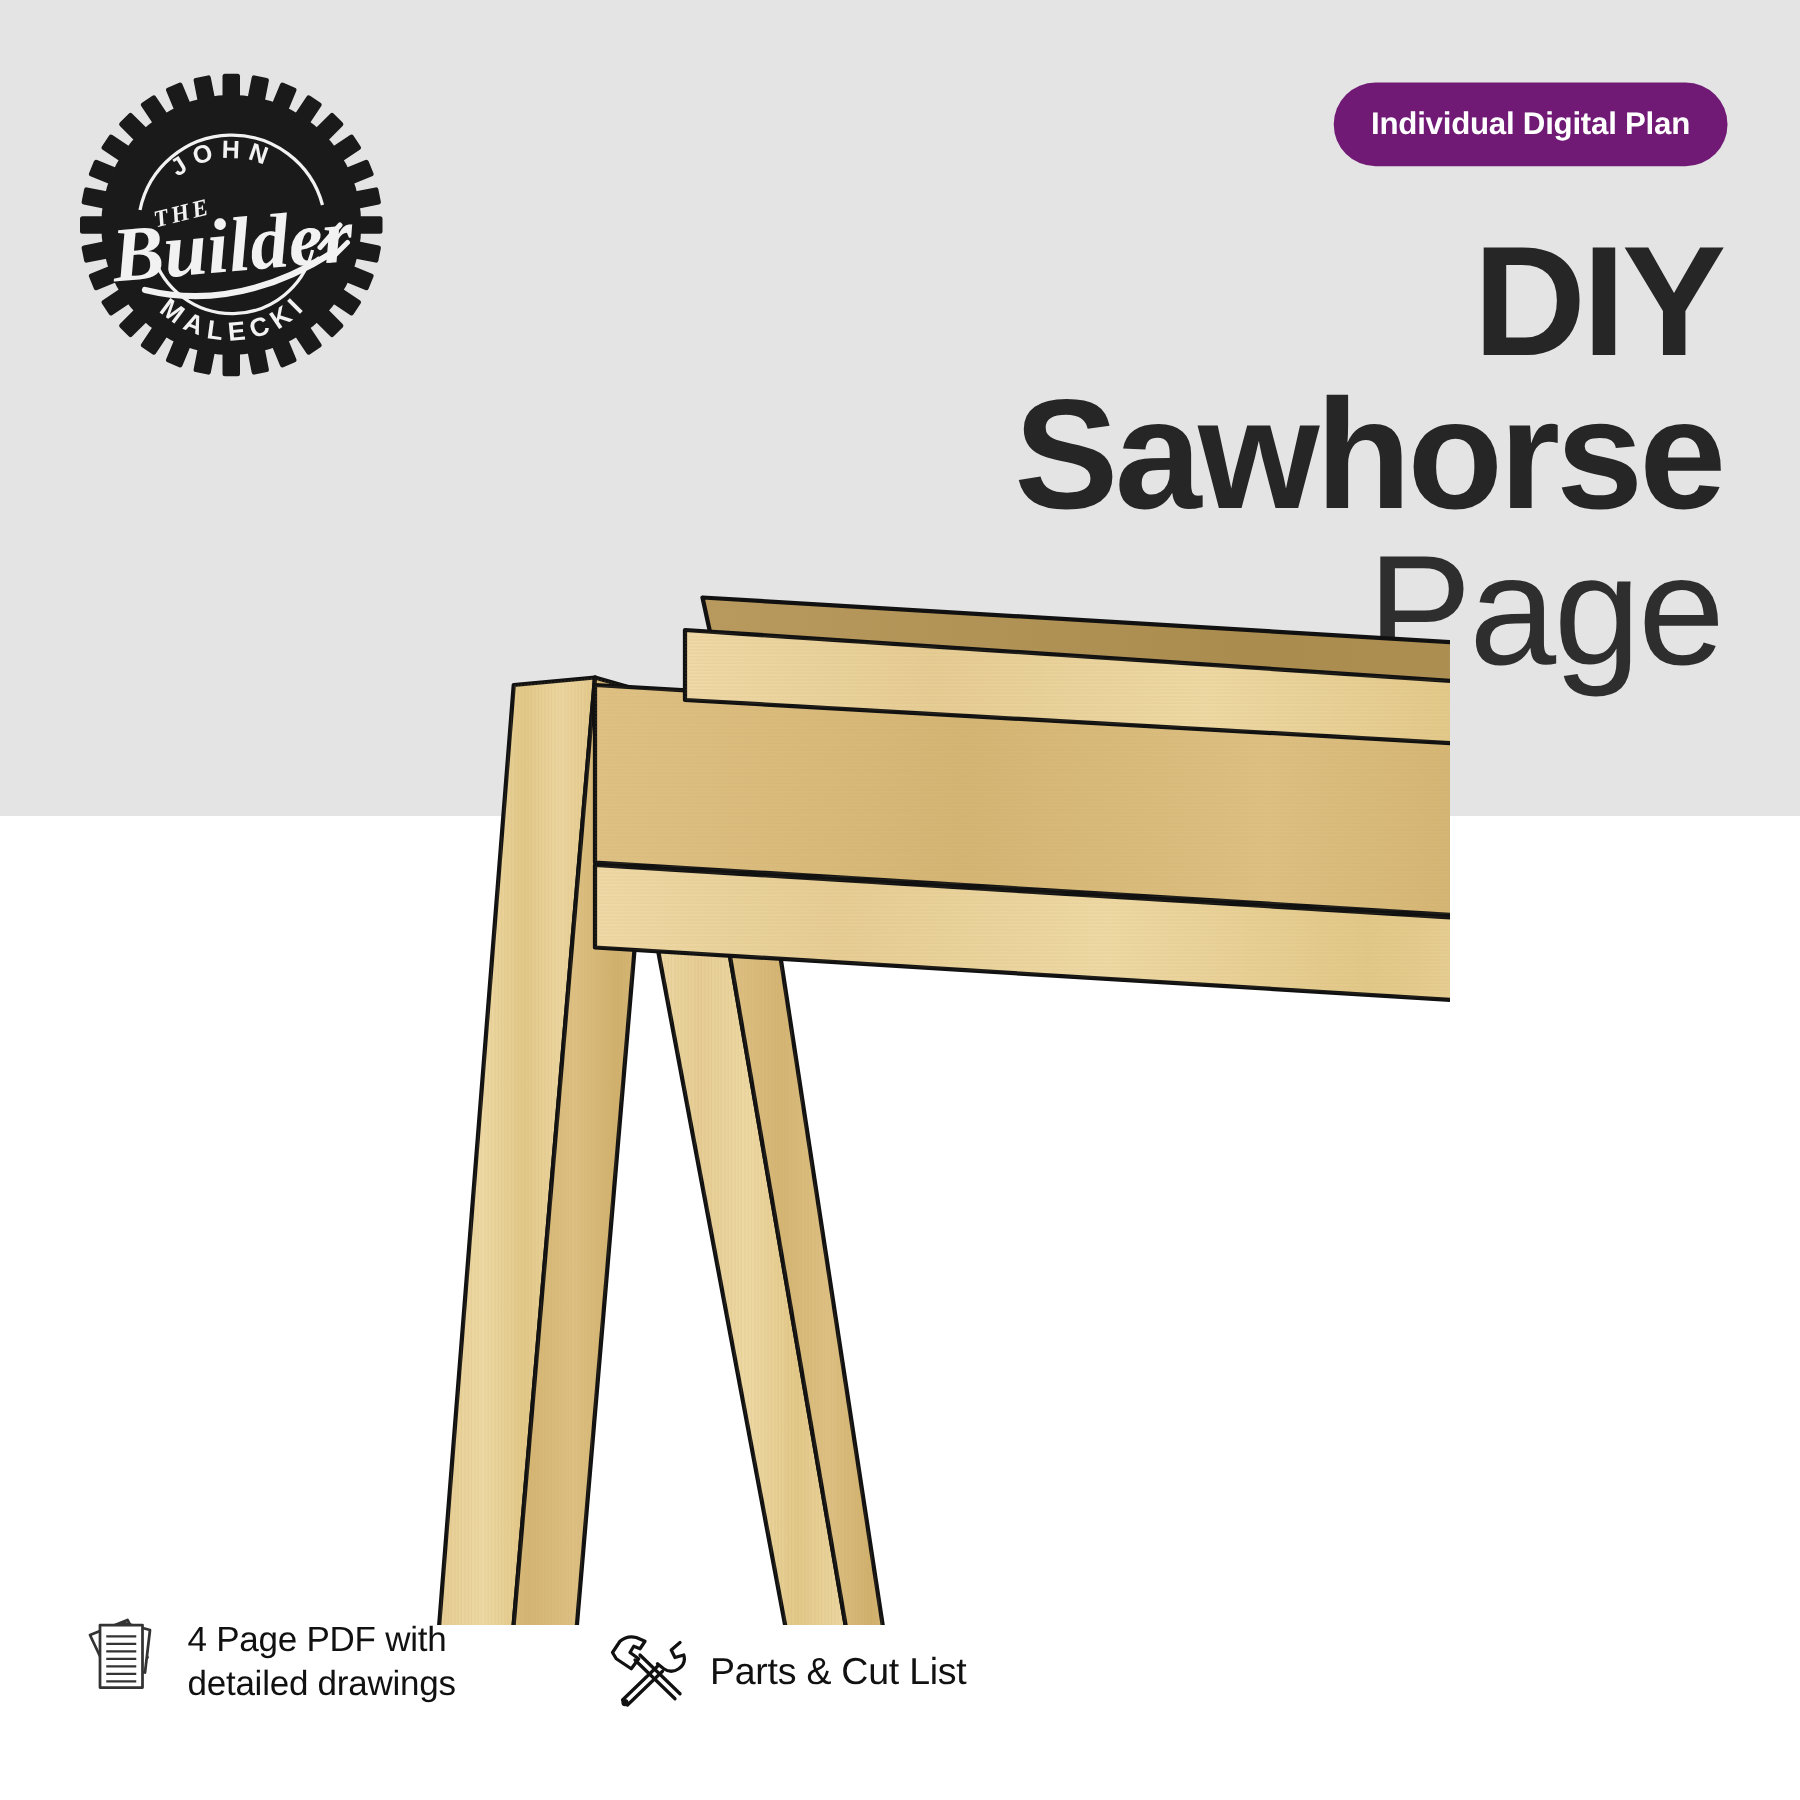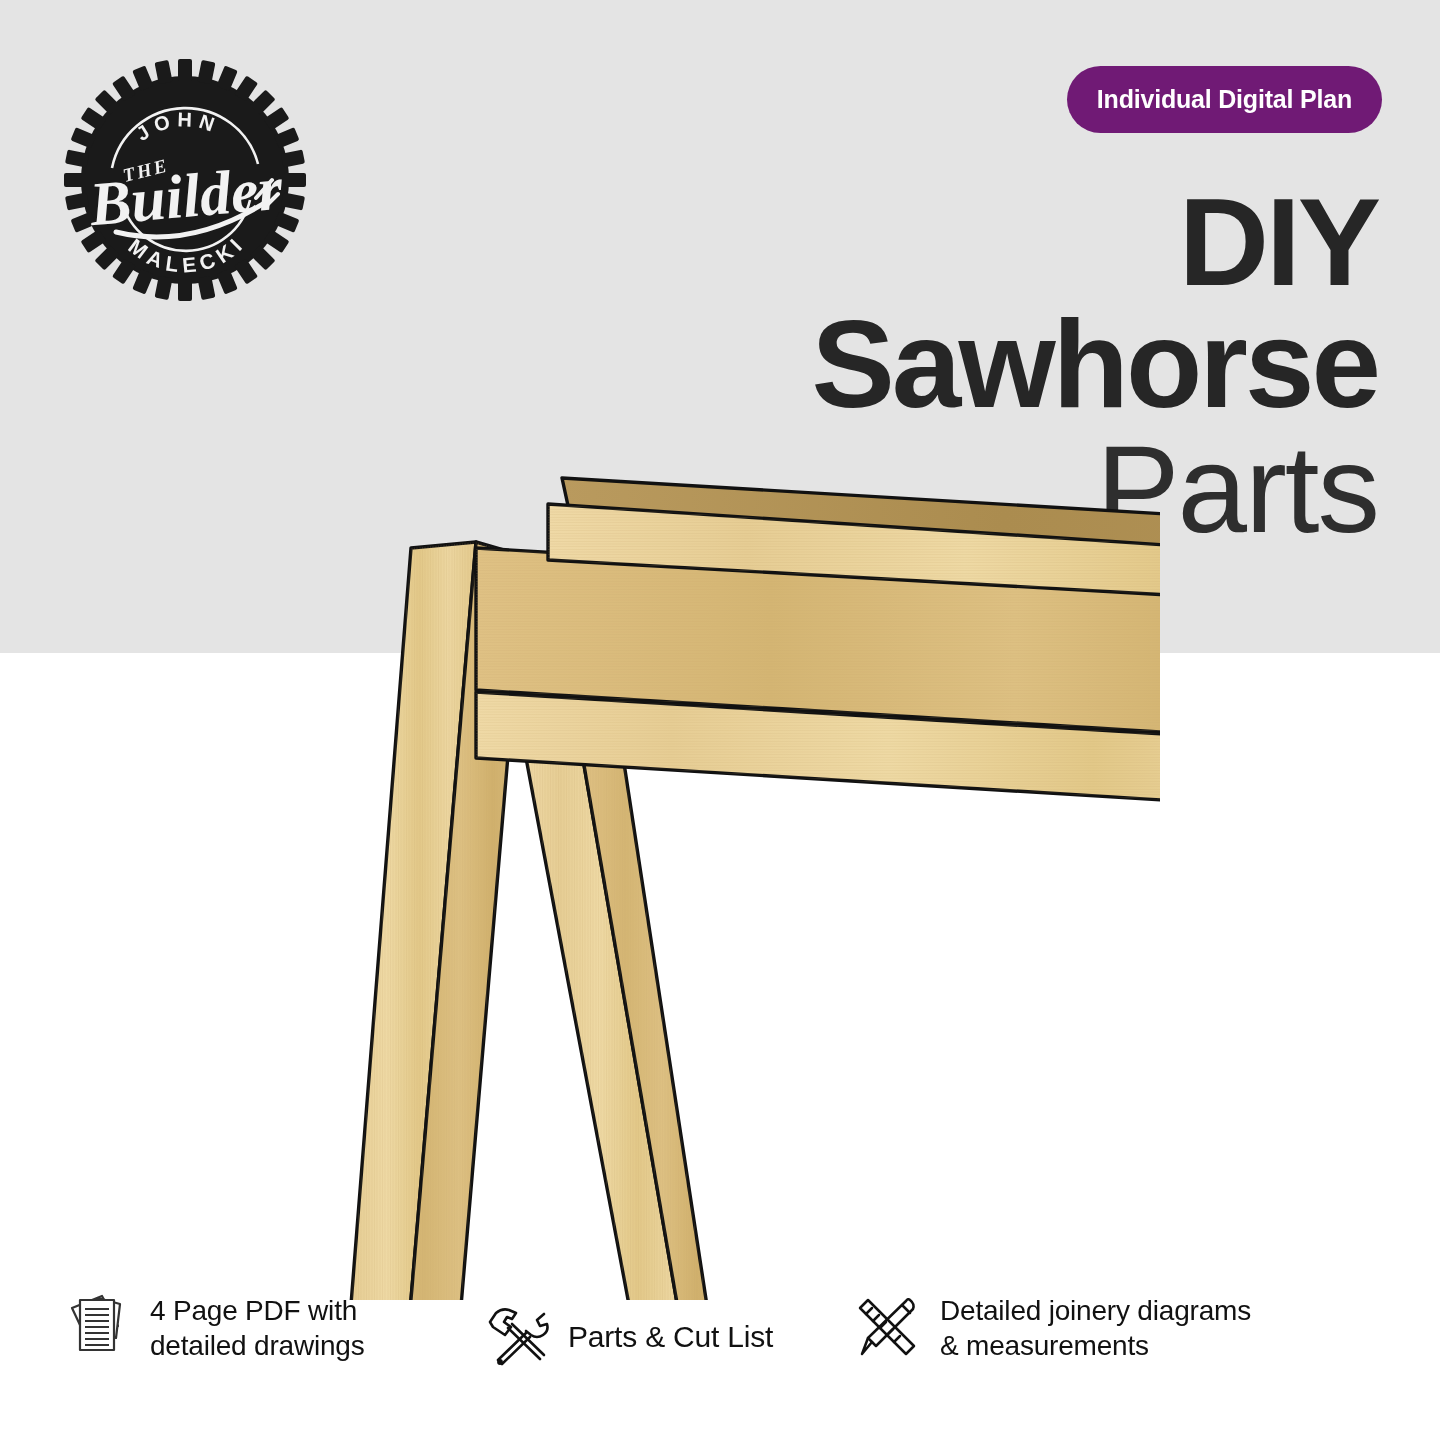--- a/index.html
+++ b/index.html
@@ -272,21 +272,21 @@
     </svg>
   </div>
 
   <div class="badge">
     <span class="badge-text">Individual Digital Plan</span>
   </div>
 
   <div class="headline">
     <span class="title-diy">DIY</span>
     <span class="title-sawhorse">Sawhorse</span>
-    <span class="title-plan">Parts</span>
+    <span class="title-plan">Page</span>
   </div>
 
   <div class="illustration">
     <svg viewBox="0 0 880 880" width="880" height="880">
       <defs>
         <linearGradient id="grainLight" x1="0" y1="0" x2="1" y2="0">
           <stop offset="0%" stop-color="#efd9a6"></stop>
           <stop offset="20%" stop-color="#e6cd94"></stop>
           <stop offset="42%" stop-color="#eed9a4"></stop>
           <stop offset="63%" stop-color="#e2c888"></stop>
@@ -420,33 +420,16 @@
 
             <path d="M42 31 L14 58"></path>
             <path d="M46 35 L18 62"></path>
             <circle cx="16" cy="60" r="1.6" fill="#111111"></circle>
           </g>
         </svg>
       </span>
       <span class="feature-label">Parts &amp; Cut List</span>
     </div>
 
-    <div class="feature feature-3">
-      <span class="feature-icon">
-        <svg width="70" height="70" viewBox="0 0 70 70">
-          <g fill="none" stroke="#111111" stroke-width="2.5" stroke-linejoin="round" stroke-linecap="round">
-
-            <path d="M8 16 L16 8 L62 54 L54 62 Z"></path>
-            <path d="M14 22 L20 16 M21 29 L27 23 M28 36 L34 30 M35 43 L41 37 M42 50 L48 44"></path>
-
-            <path d="M58 8 q5 4 3 9 L24 54 l-8 -8 L54 9 q2 -3 4 -1 Z"></path>
-            <path d="M20 50 L10 62 L16 46"></path>
-            <path d="M50 13 L58 21"></path>
-          </g>
-        </svg>
-      </span>
-      <span class="feature-label">Detailed joinery diagrams
-&amp; measurements</span>
-    </div>
 
   </div>
 
 </div>
 
 </body></html>

